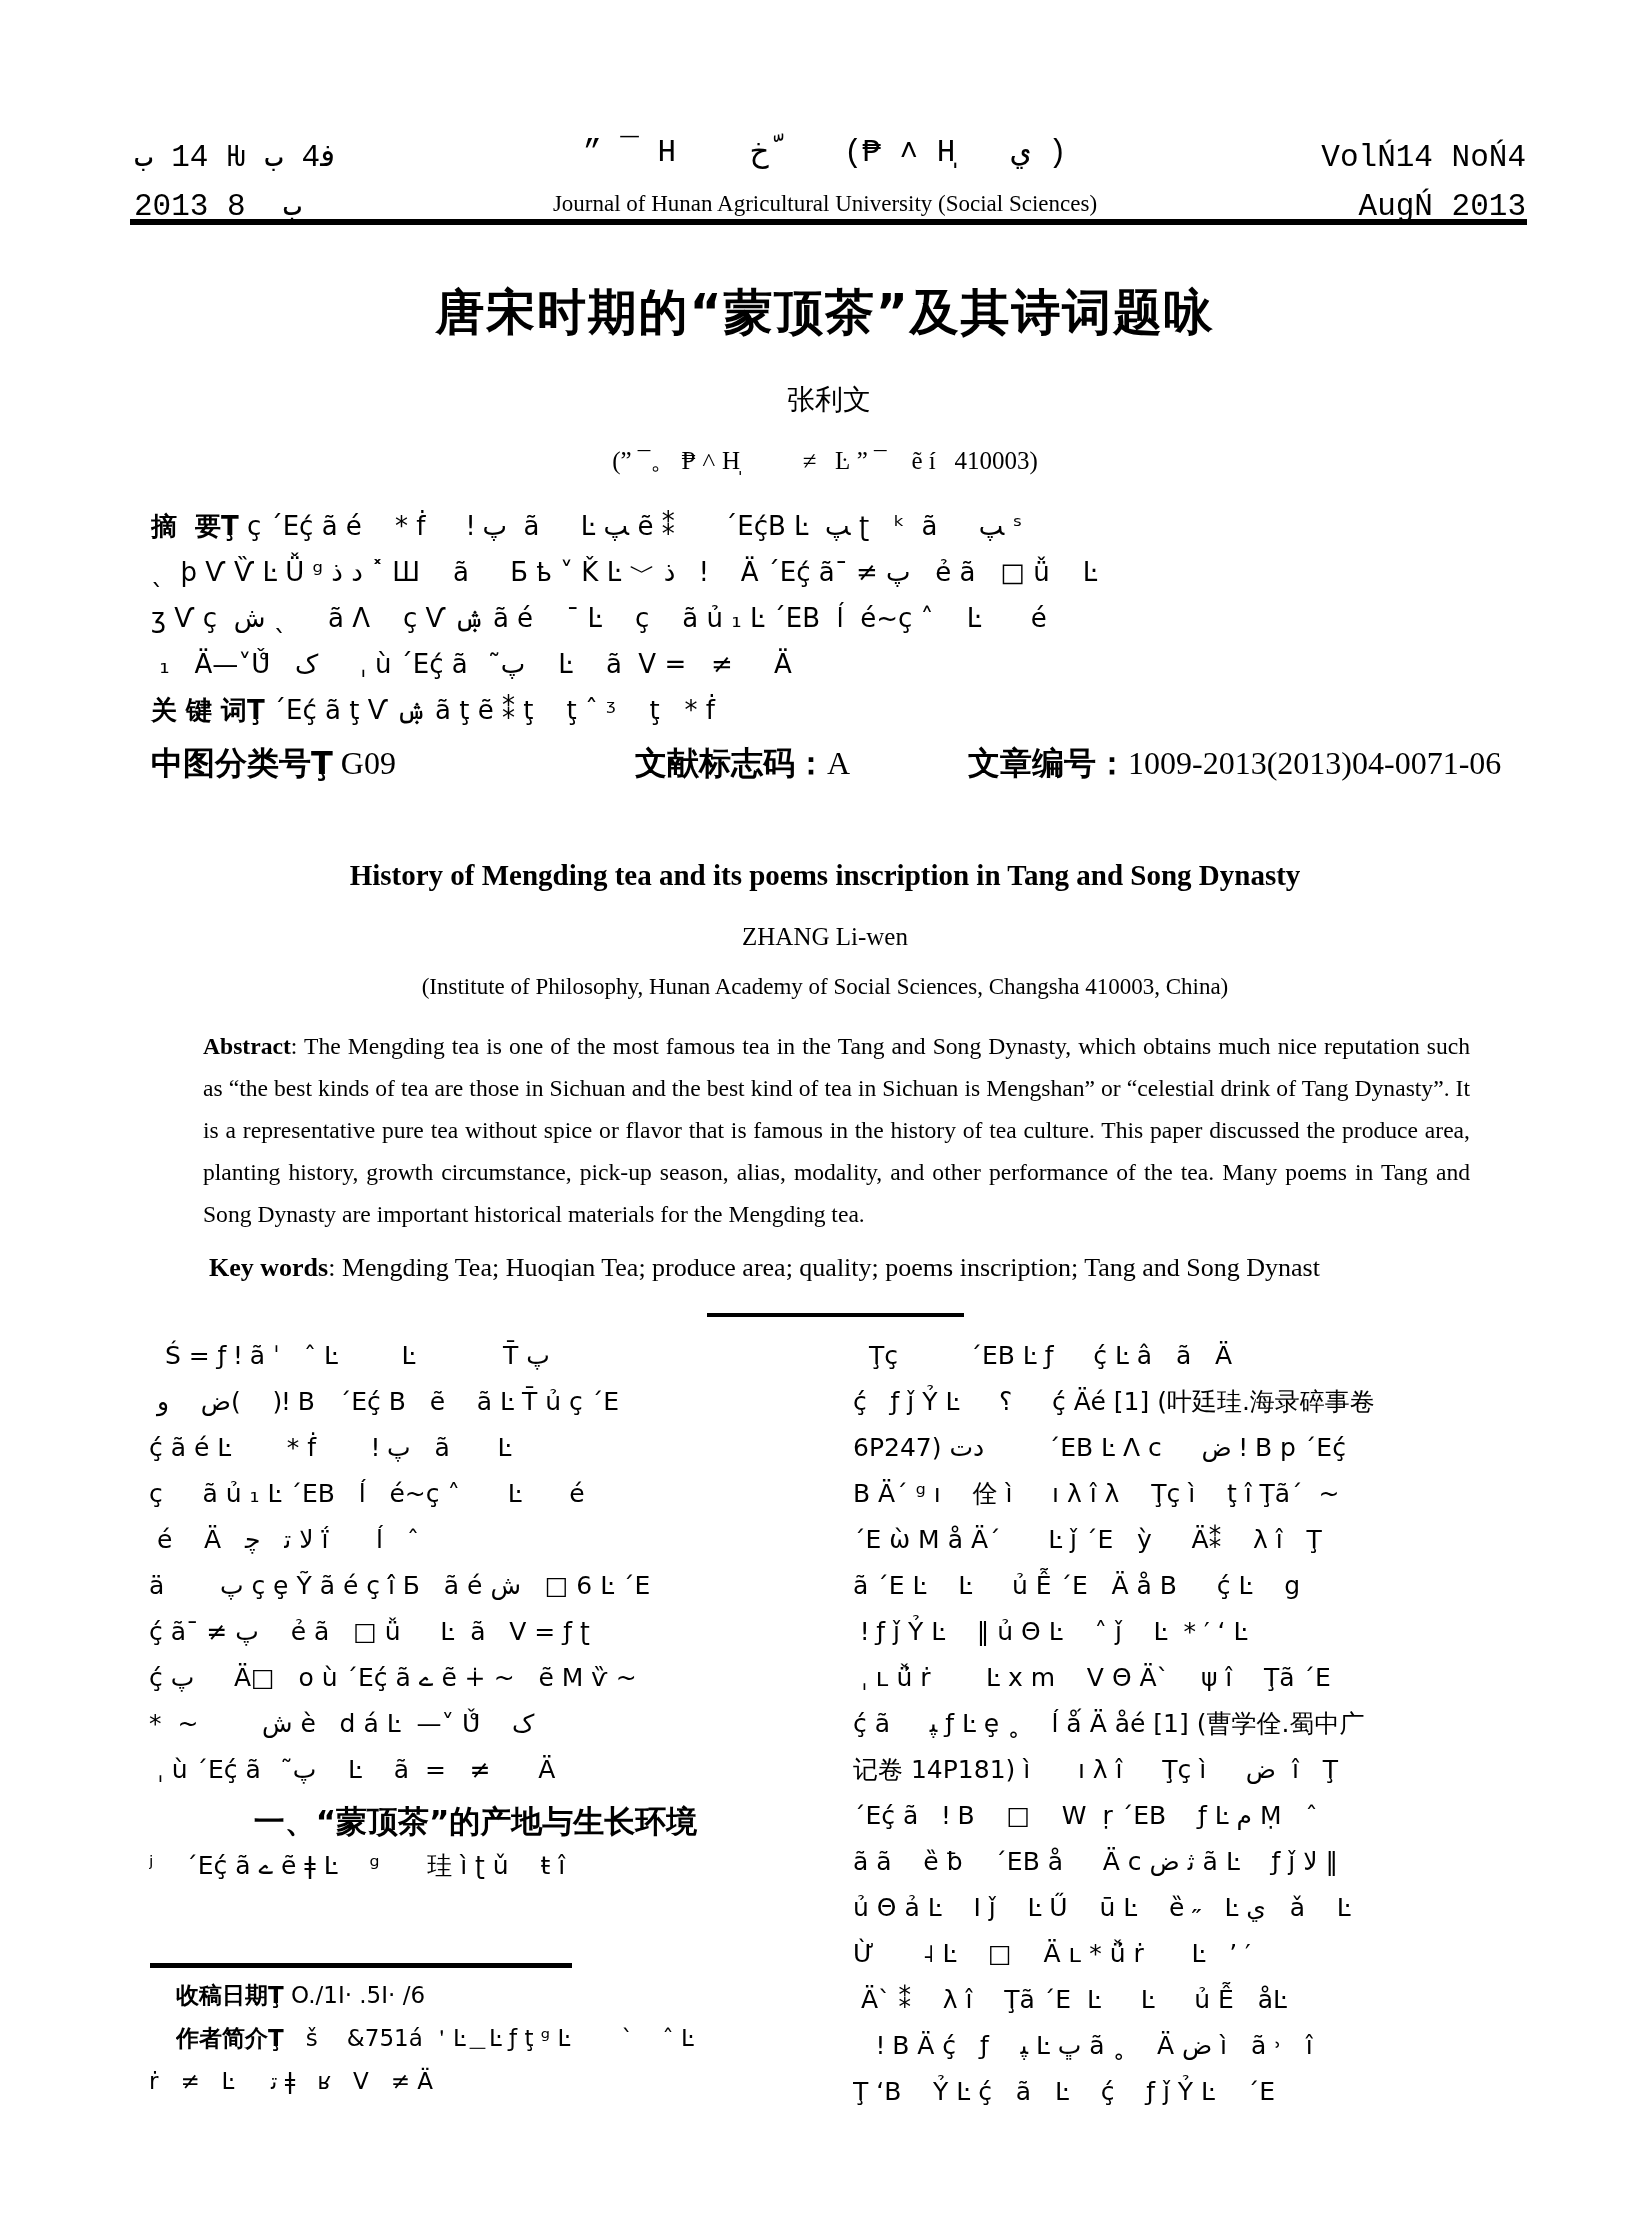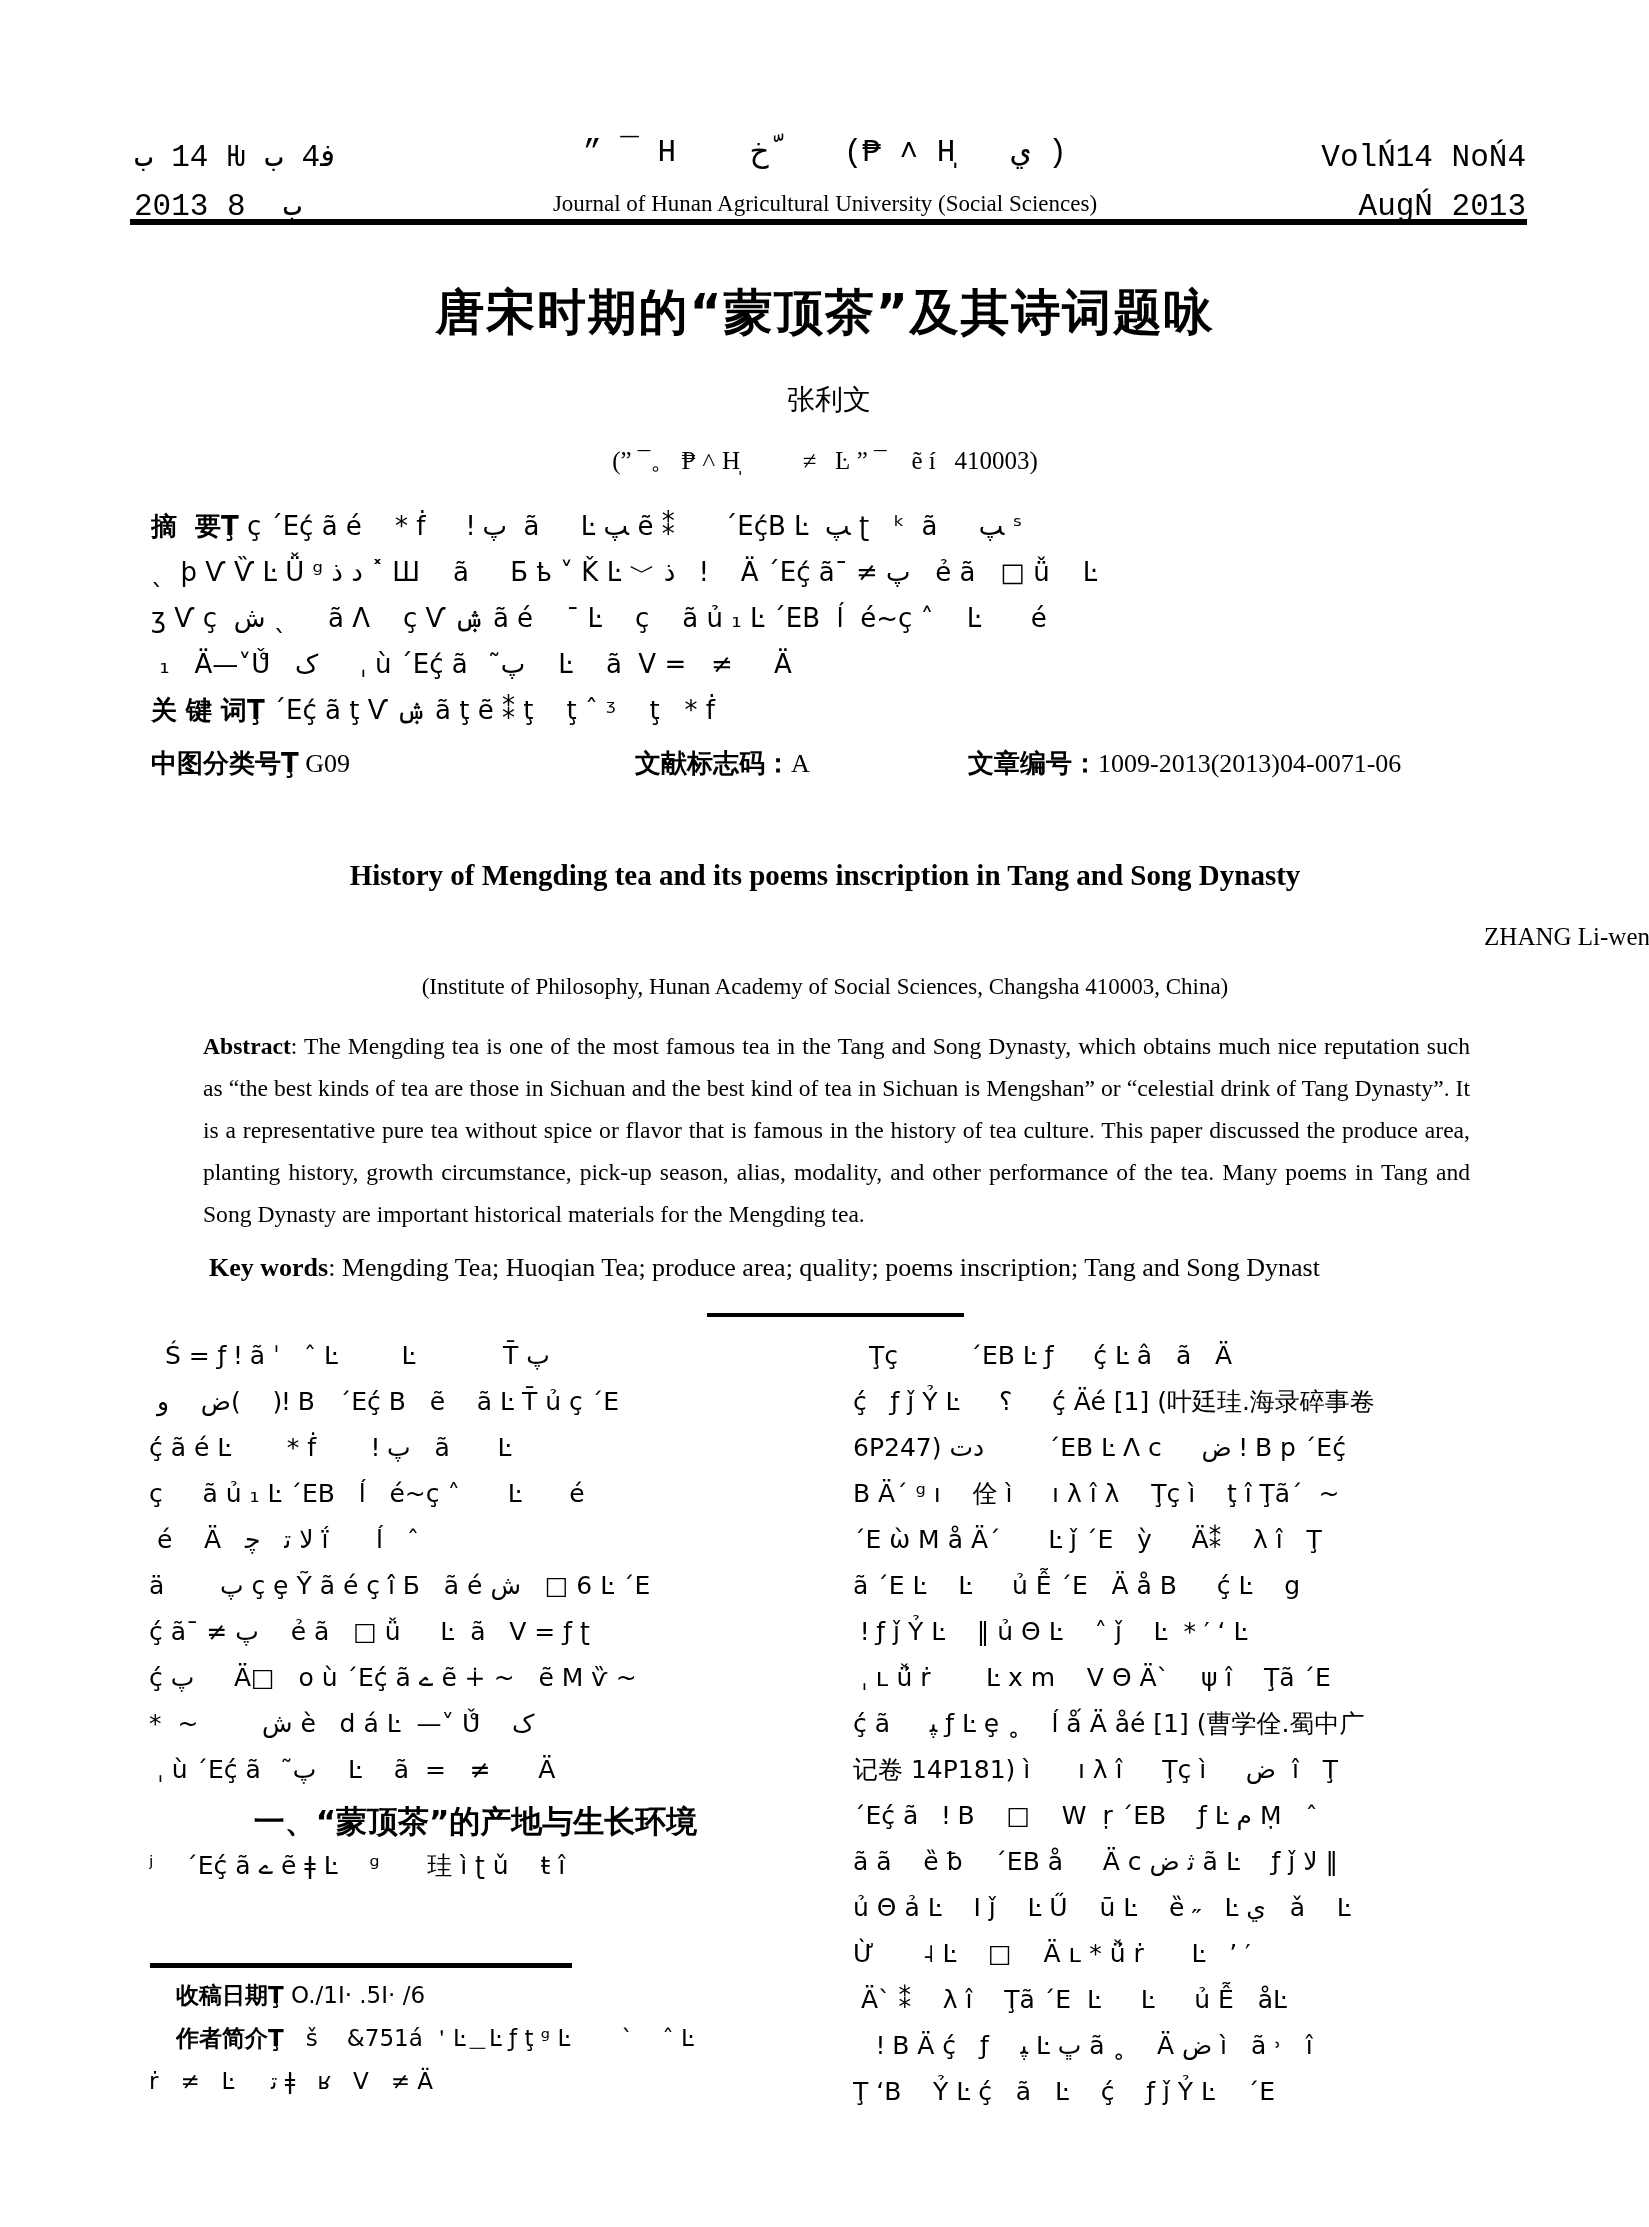--- a/index.html
+++ b/index.html
@@ -25,25 +25,25 @@
 
   
   .title-zh { left:0; right:0; top:280px; text-align:center; font-size:49px; letter-spacing:1.8px; }
   .author-zh { left:0; right:0; top:381px; text-align:center; font-size:28px;padding-left:8px; }
   .affil-zh { left:0; right:0; top:444px; text-align:center; font-size:25px; }
 
   
   .zh-abs { left:151px; top:503px; width:1381px; font-size:26px; }
   .zh-abs-line { height:46px; line-height:46px; white-space:pre; overflow:hidden; }
   .zh-kw { left:151px; top:692px; font-size:26px; line-height:36px; }
-  .clc { top:745px; font-size:26px; line-height:36px; }
+  .clc { top:745px; font-size:32px; line-height:36px; }
 
   
   .en-title { left:0; right:0; top:859px; text-align:center; font-size:29px; font-weight:bold; }
-  .en-author { left:0; right:0; top:923px; text-align:right; font-size:25px; }
+  .en-author { left:0; right:0; top:923px; text-align:center; font-size:25px; }
   .en-affil { left:0; right:0; top:974px; text-align:center; font-size:23px; }
   .en-abs { left:203px; top:1025px; width:1267px; font-size:23.6px; line-height:42px; text-align:justify; }
   .en-kw  { left:209px; top:1247px; width:1267px; font-size:26px; line-height:42px; }
 
   .divider-mid { left:707px; top:1313px; width:257px; height:3.6px; background:#000; }
 
   
   .col { font-size:25px; }
   .col-left  { left:149px;  top:1333px; width:653px; }
   .col-right { left:853px; top:1333px; width:655px; }

